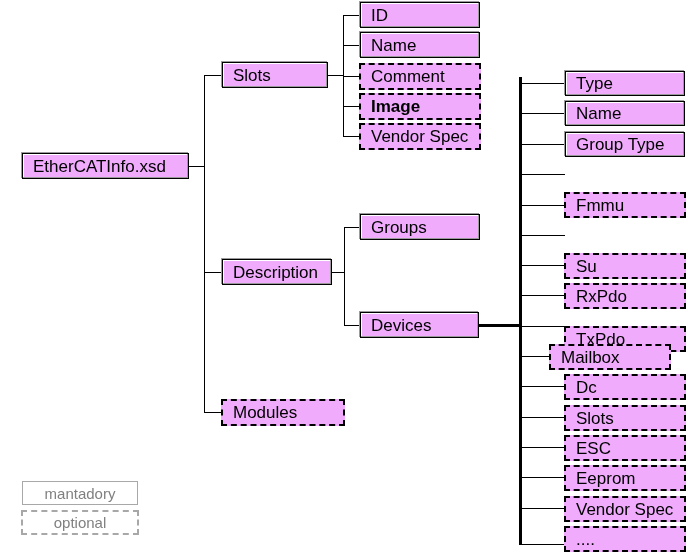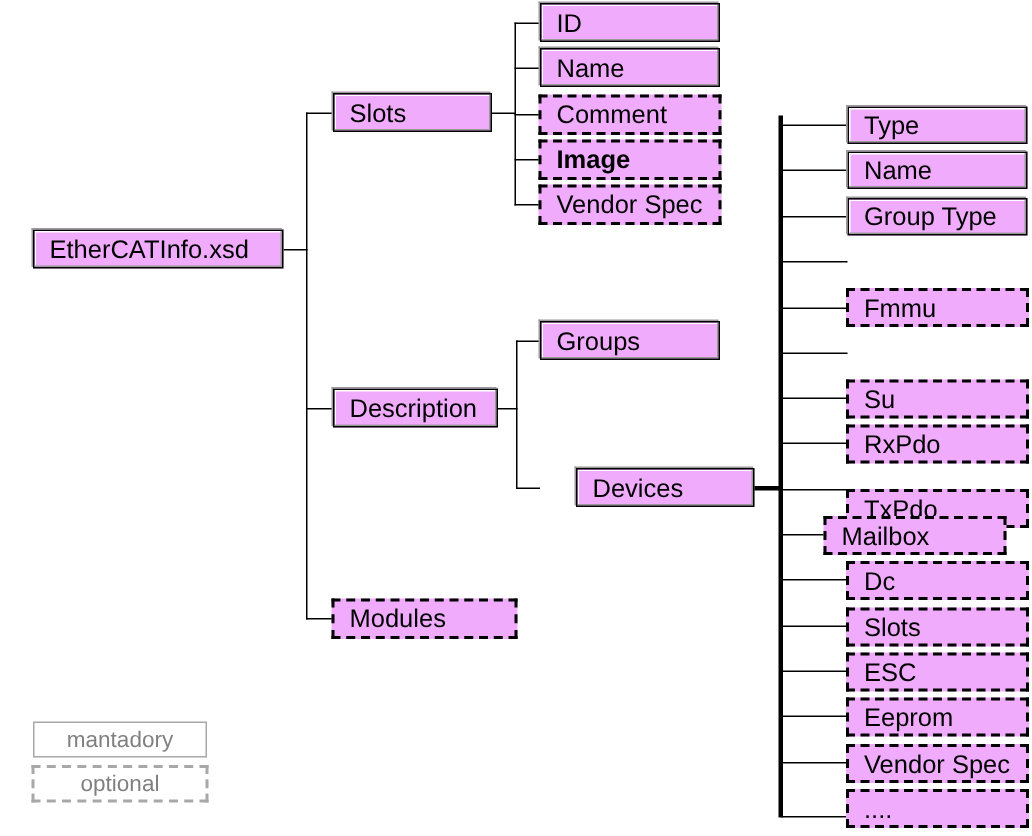--- a/index.html
+++ b/index.html
@@ -154,21 +154,21 @@
   <div class="node dashed" style="left:359px; top:93px; width:122px; height:27px;font-weight:bold;">
     <span>Image</span>
   </div>
   <div class="node dashed" style="left:359px; top:123px; width:122px; height:27px;">
     <span>Vendor Spec</span>
   </div>
 
   <div class="node solid" style="left:360px; top:214px; width:120px; height:26px;">
     <span>Groups</span>
   </div>
-  <div class="node solid" style="left:360px; top:312px; width:119px; height:26px;margin-left:24px;">
+  <div class="node solid" style="left:360px; top:312px; width:119px; height:26px;">
     <span>Devices</span>
   </div>
 
   <div class="node solid" style="left:565px; top:71px; width:120px; height:25px;">
     <span>Type</span>
   </div>
   <div class="node solid" style="left:565px; top:101px; width:120px; height:25px;">
     <span>Name</span>
   </div>
   <div class="node solid" style="left:565px; top:132px; width:120px; height:25px;">

